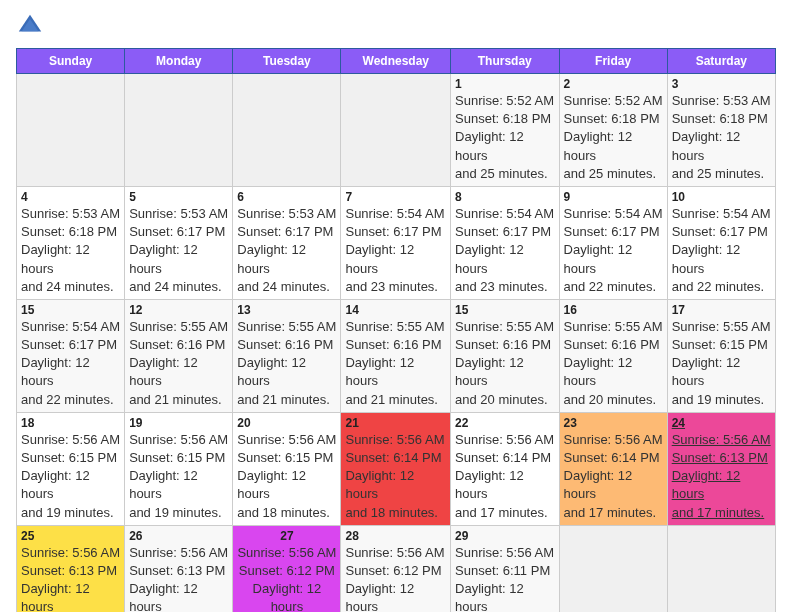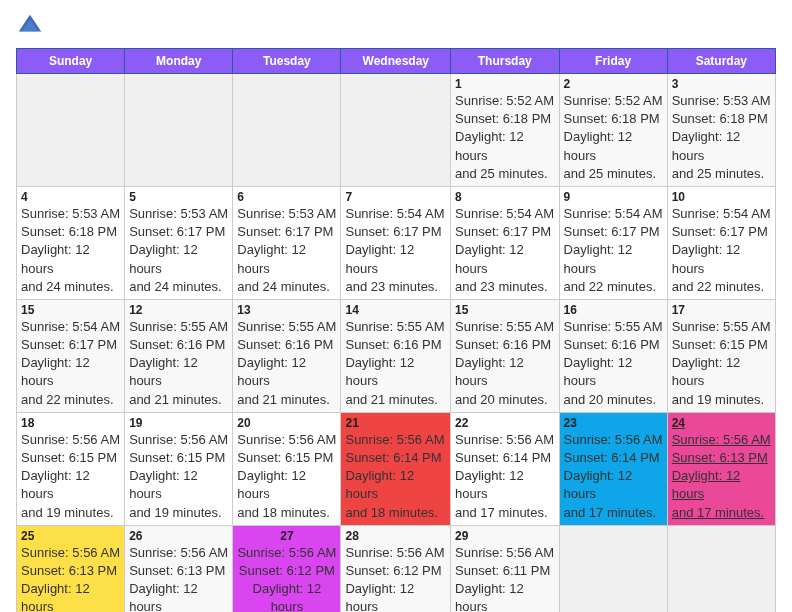--- a/index.html
+++ b/index.html
@@ -290,21 +290,21 @@
 Daylight: 12 hours
 and 18 minutes.</div>
           </td>
           <td style="background: rgb(255, 255, 255);">
             <span class="day-number">22</span>
             <div class="day-info" style="white-space: pre-line;">Sunrise: 5:56 AM
 Sunset: 6:14 PM
 Daylight: 12 hours
 and 17 minutes.</div>
           </td>
-          <td style="background: #0ea5e9; margin-left: 24px;">
+          <td style="background: #fdba74; margin-left: 24px;">
             <span class="day-number">23</span>
             <div class="day-info" style="white-space: pre-line;">Sunrise: 5:56 AM
 Sunset: 6:14 PM
 Daylight: 12 hours
 and 17 minutes.</div>
           </td>
           <td style="background: #ec4899; text-decoration: underline;">
             <span class="day-number">24</span>
             <div class="day-info" style="white-space: pre-line;">Sunrise: 5:56 AM
 Sunset: 6:13 PM

